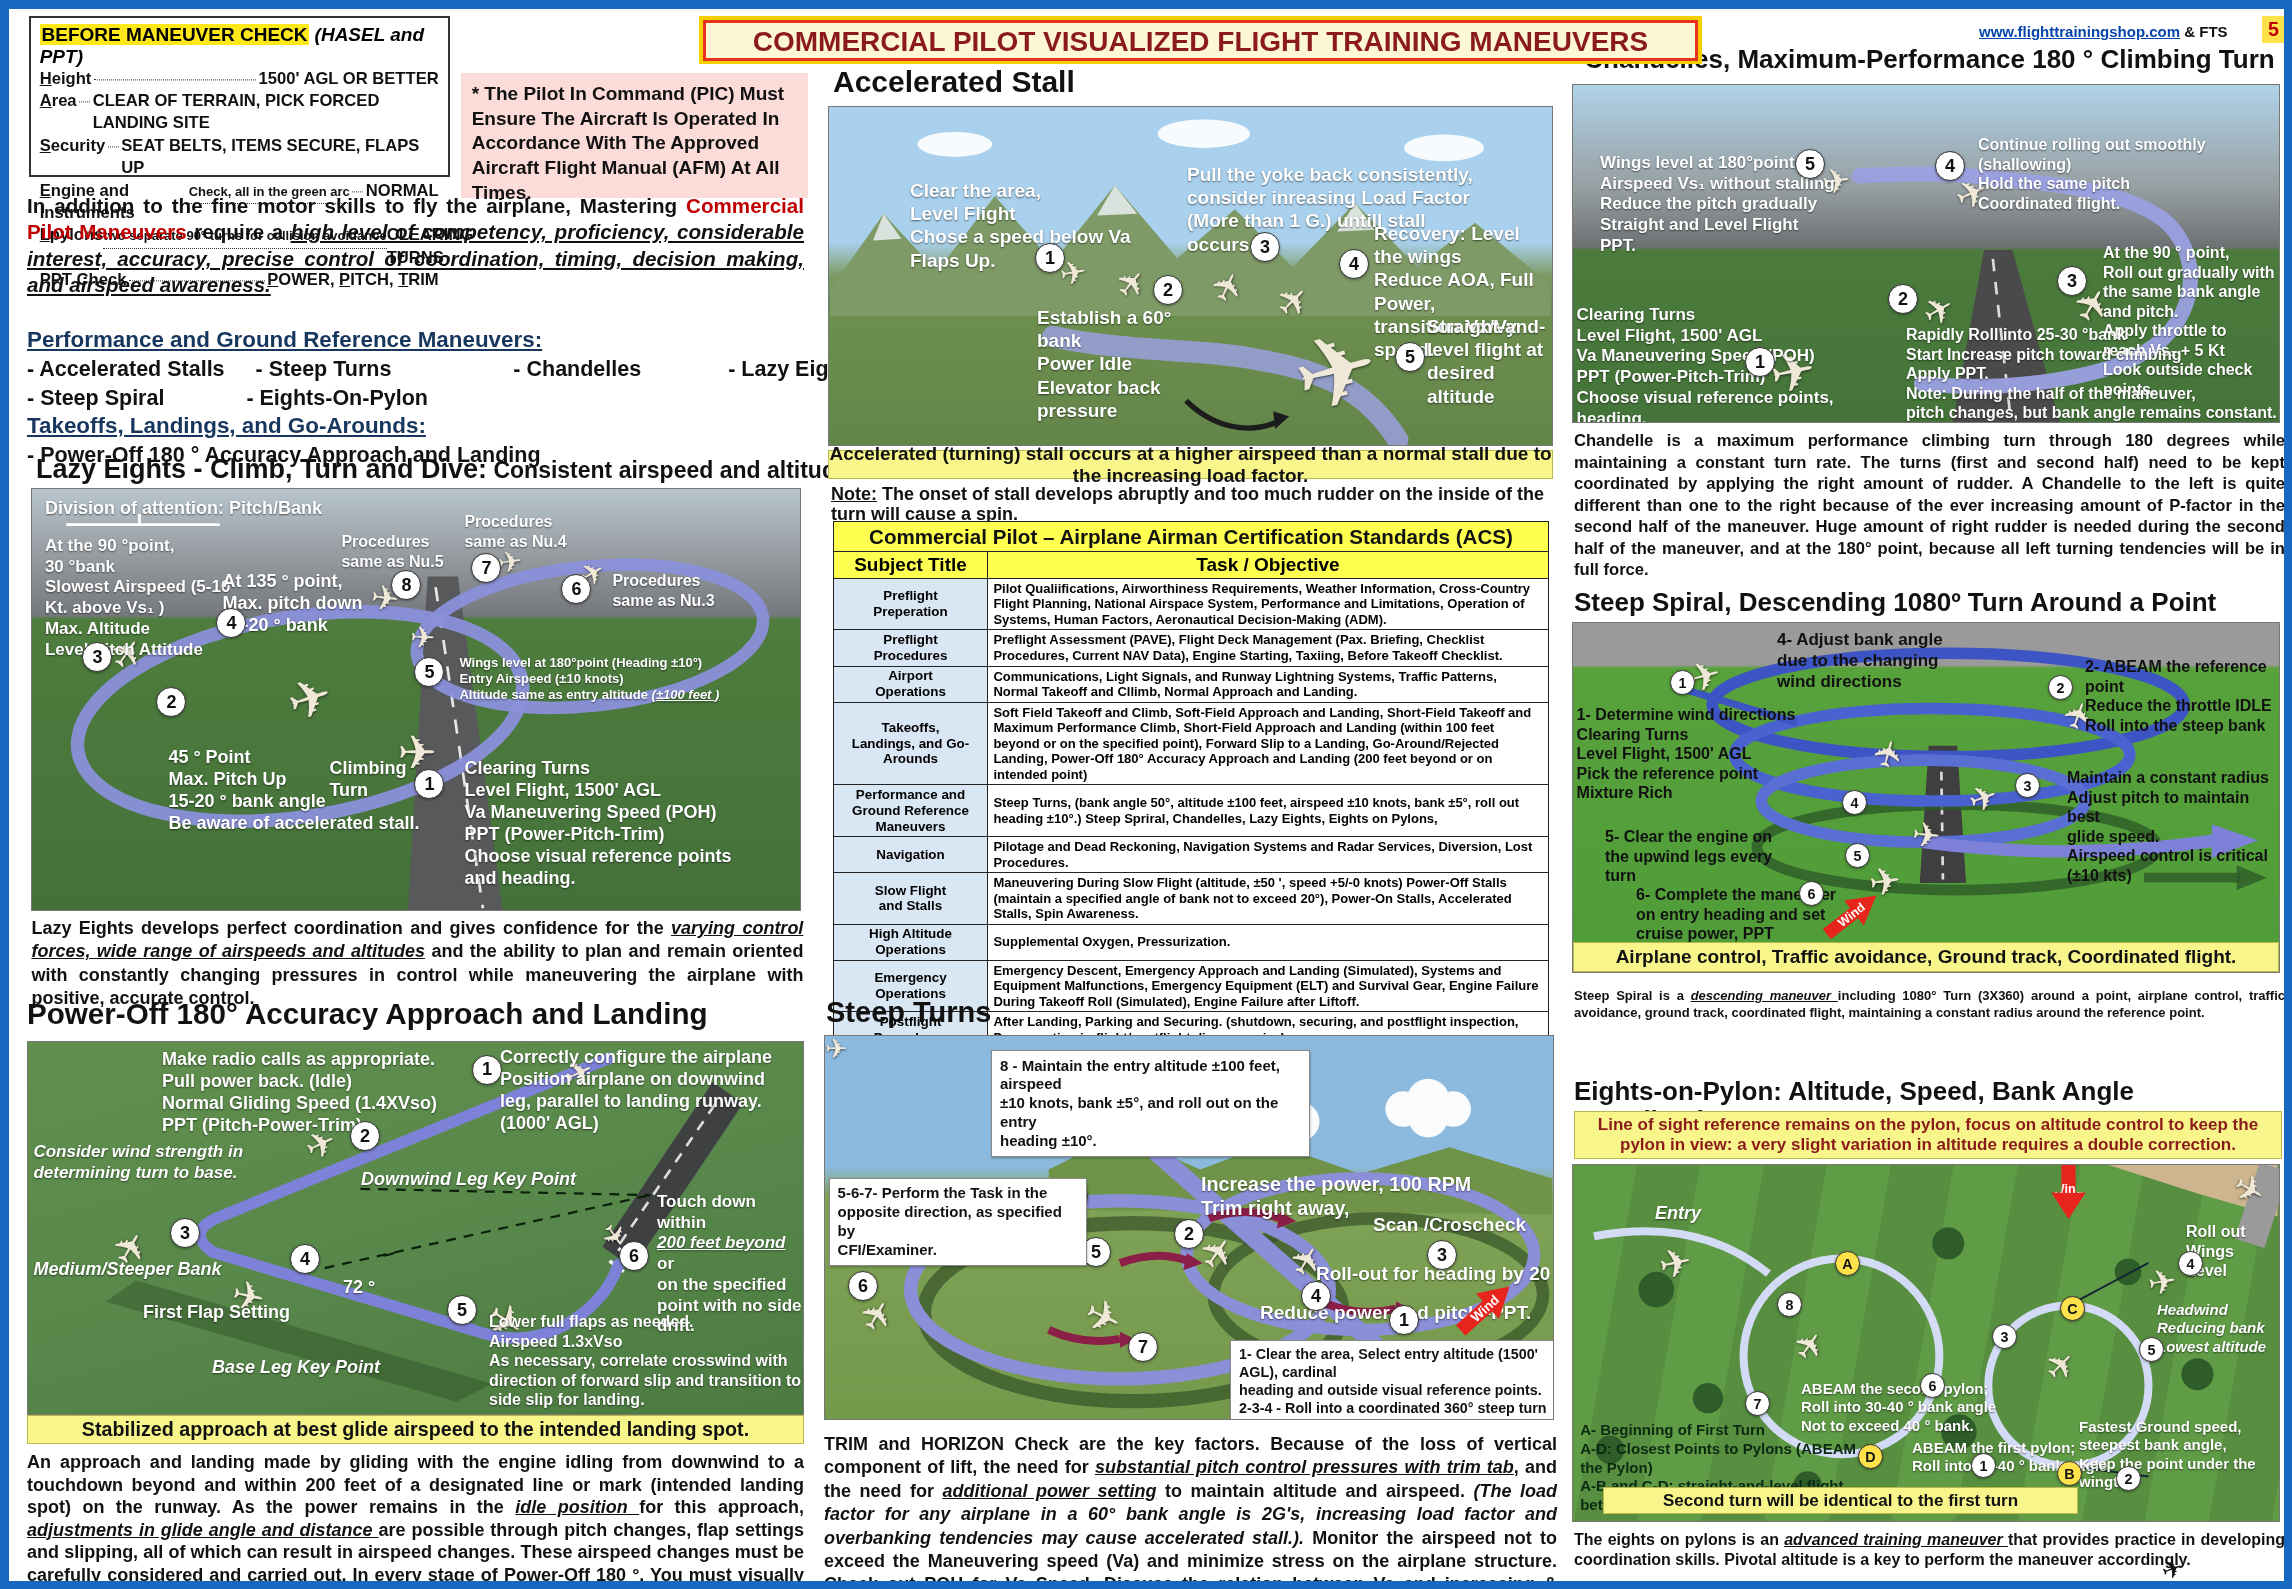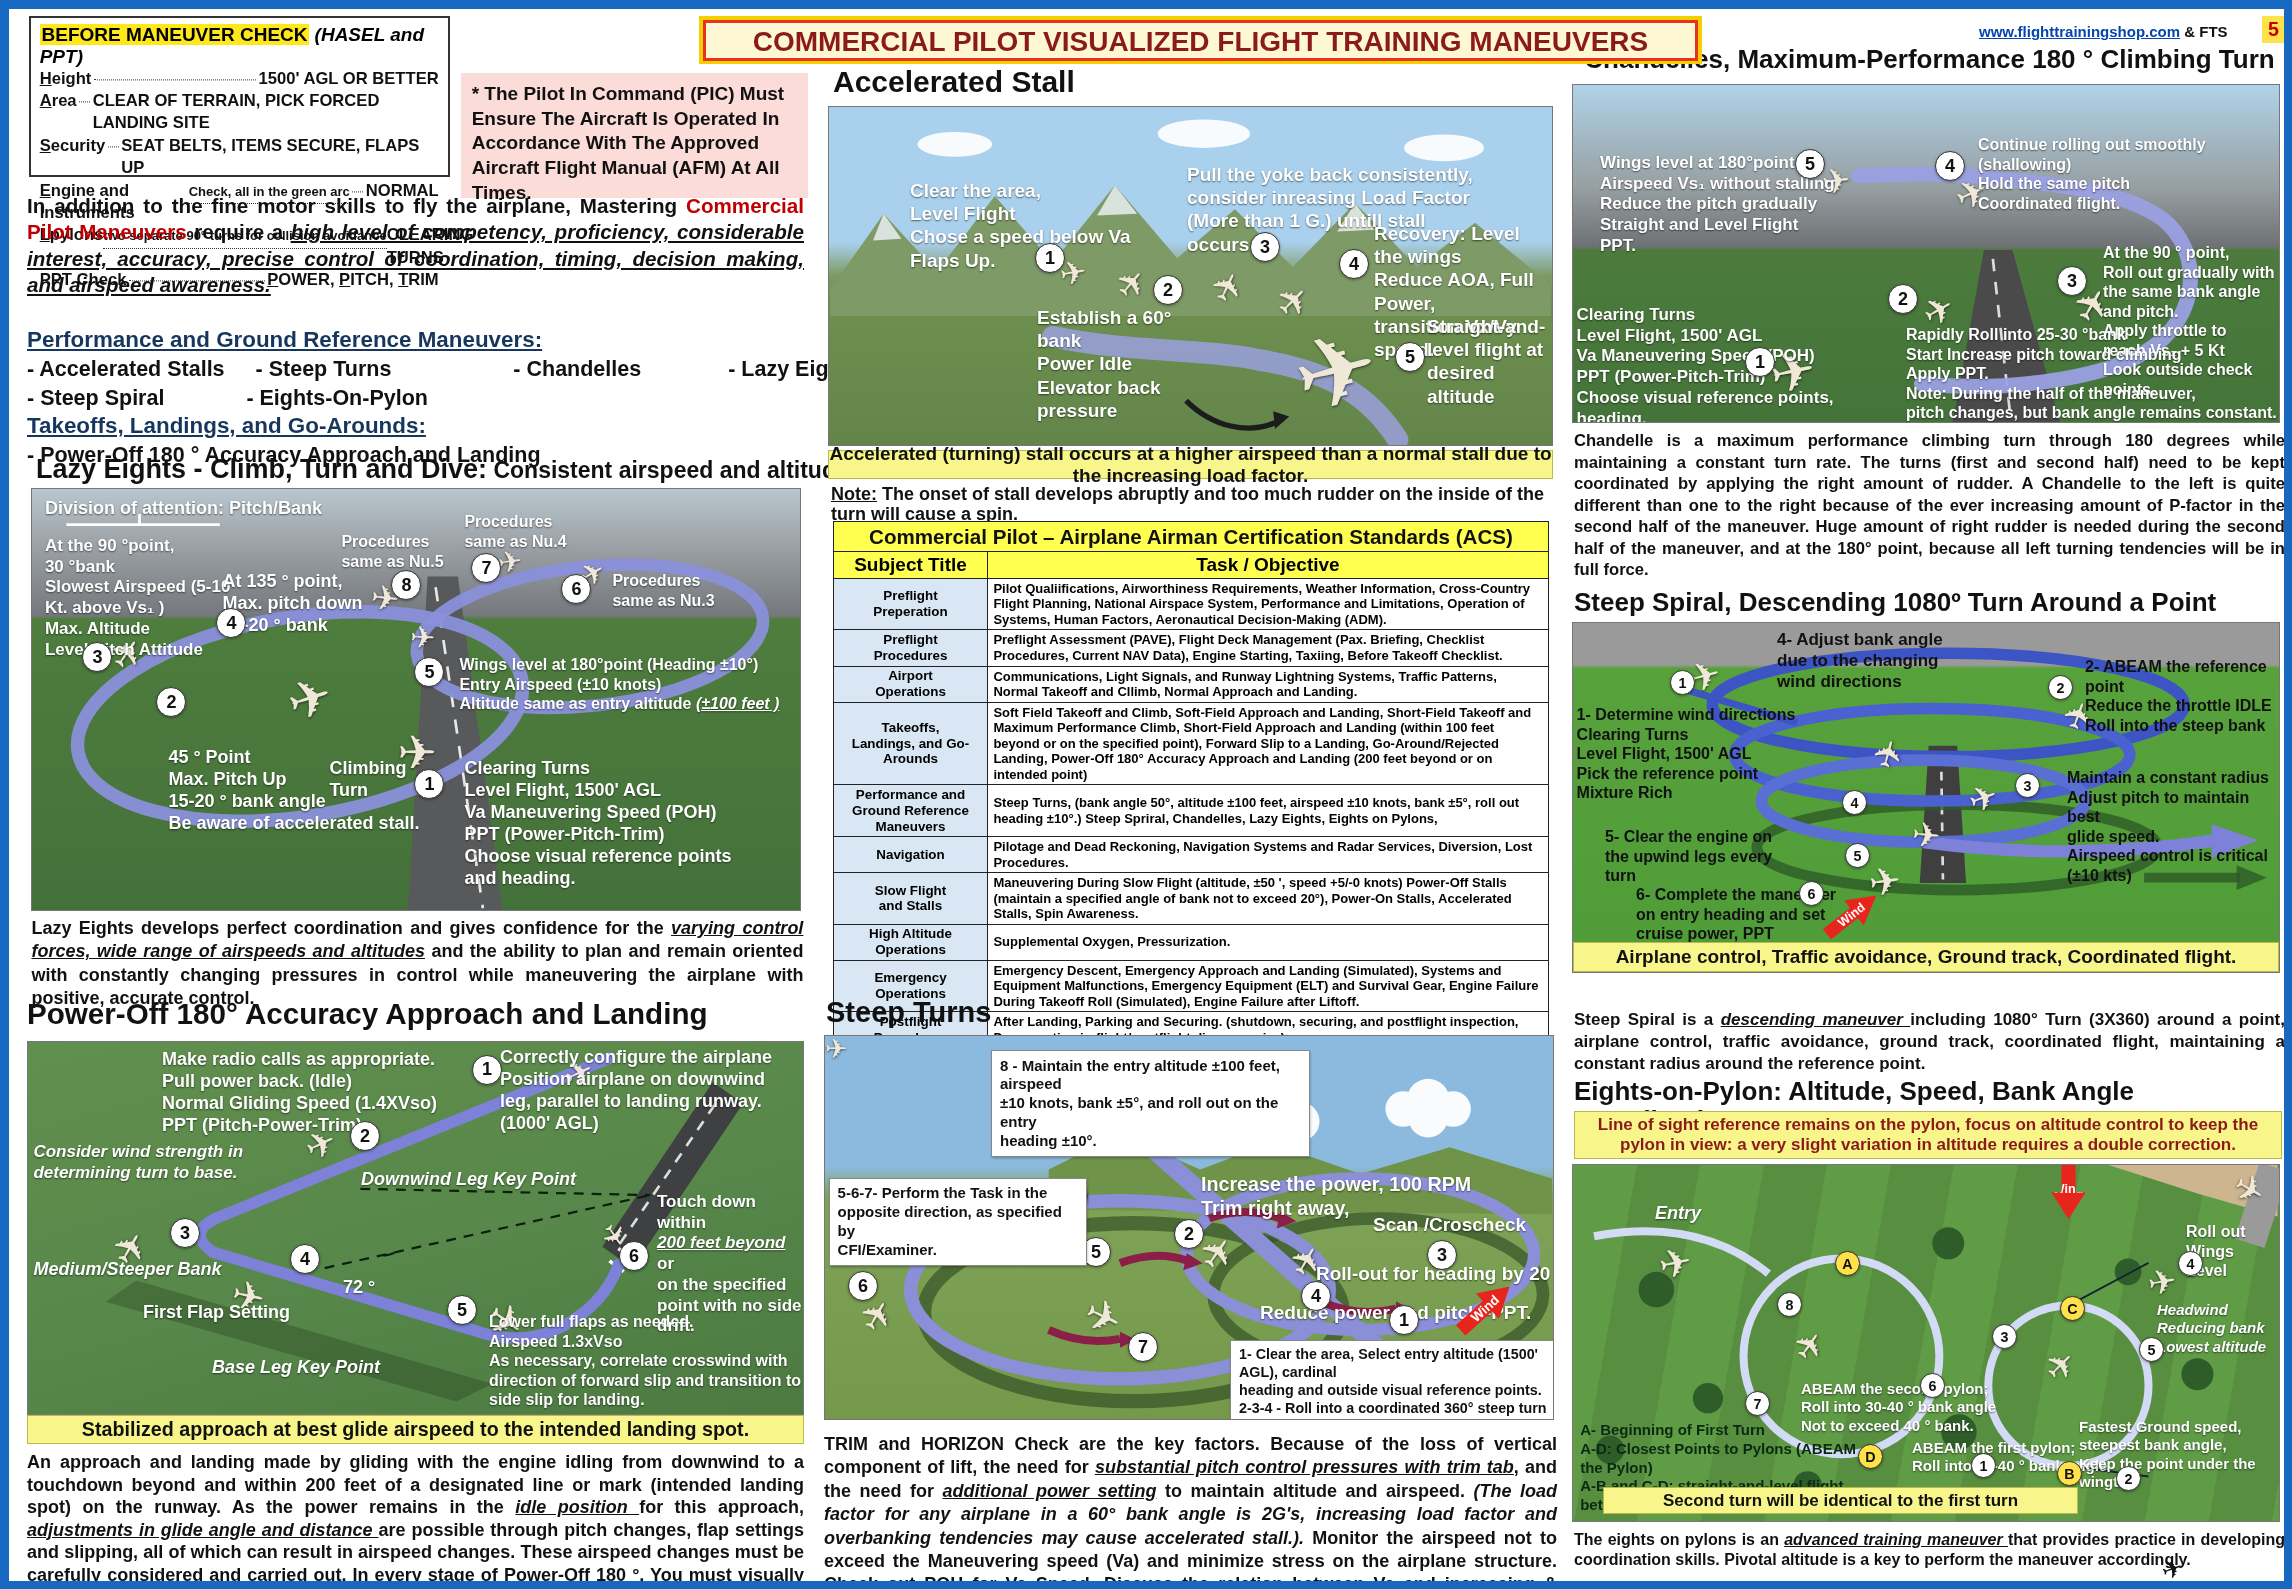--- a/index.html
+++ b/index.html
@@ -150,21 +150,21 @@
 Level Pitch Attitude</div>
     <div class="lbl" style="left:190px;top:82px;font-size:18px">At 135 ° point,
 Max. pitch down
 15-20 ° bank</div>
     <div class="lbl" style="left:309px;top:43px;font-size:16px">Procedures
 same as Nu.5</div>
     <div class="lbl" style="left:432px;top:23px;font-size:16px">Procedures
 same as Nu.4</div>
     <div class="lbl" style="left:580px;top:82px;font-size:16px">Procedures
 same as Nu.3</div>
-    <div class="lbl" style="left:427px;top:166px;font-size:16px;width:340px"><span>Wings level at 180°point (Heading ±10°)
+    <div class="lbl" style="left:427px;top:166px;font-size:13px;width:340px"><span>Wings level at 180°point (Heading ±10°)
 Entry Airspeed (±10 knots)
 Altitude same as entry altitude </span><span class="ui">(±100 feet )</span></div>
     <div class="lbl" style="left:136px;top:258px;font-size:18px">45 ° Point
 Max. Pitch Up
 15-20 ° bank angle</div>
     <div class="lbl" style="left:297px;top:269px;font-size:18px">Climbing
 Turn</div>
     <div class="lbl" style="left:136px;top:324px;font-size:18px">Be aware of accelerated stall.</div>
     <div class="lbl" style="left:432px;top:269px;font-size:18px">Clearing Turns
 Level Flight, 1500' AGL
@@ -528,21 +528,21 @@
         <span>Wind</span>
       </div>
     <span class="plane" style="left:115px;top:34px;font-size:39px;transform:rotate(-15deg)">✈</span>
     <span class="plane" style="left:491px;top:75px;font-size:36px;transform:rotate(-70deg)">✈</span>
     <span class="plane" style="left:301px;top:113px;font-size:36px;transform:rotate(-75deg)">✈</span>
     <span class="plane" style="left:396px;top:158px;font-size:34px;transform:rotate(-20deg)">✈</span>
     <span class="plane" style="left:339px;top:195px;font-size:34px;transform:rotate(5deg)">✈</span>
     <span class="plane" style="left:296px;top:240px;font-size:38px;transform:rotate(-8deg)">✈</span>
     <div class="ybar" style="left:0;bottom:0;width:100%;height:30px;font-size:19px">Airplane control, Traffic avoidance, Ground track, Coordinated flight.</div>
   </div>
-  <div class="para" style="left:1565px;top:1000px;width:711px;font-size:17px;line-height:1.3">
+  <div class="para" style="left:1565px;top:979px;width:711px;font-size:13px;line-height:1.3">
     <span>Steep Spiral is a </span><span class="ui">descending maneuver </span><span>including 1080° Turn (3X360) around a point, airplane control, traffic avoidance, ground track, coordinated flight, maintaining a constant radius around the reference point.</span>
   </div>
 
   <div class="hd" style="left:1565px;top:1068px;font-size:26px">Eights-on-Pylon: Altitude, Speed, Bank Angle Coordination</div>
   <div class="ybar" style="left:1565px;top:1102px;width:708px;height:48px;font-size:17px;color:#8b1a1a;padding:0 12.5px">Line of sight reference remains on the pylon, focus on altitude control to keep the pylon in view: a very slight variation in altitude requires a double correction.</div>
   <div class="diag" style="left:1563px;top:1155px;width:708px;height:358px;background:repeating-linear-gradient(100deg,#609b46 0 63px,#578e40 63px 125px)">
     <svg class="dsvg" viewBox="0 0 790 400">
       <polygon points="600,0 790,0 790,58 700,32" fill="#cdb68f"></polygon>
       <rect x="755" y="0" width="35" height="90" fill="#9a9a9a" transform="rotate(18 772 45)"></rect>
       <g fill="#2f5d2a">

